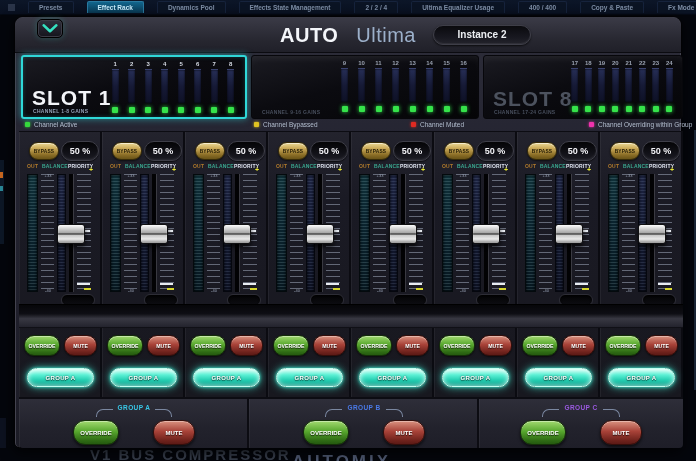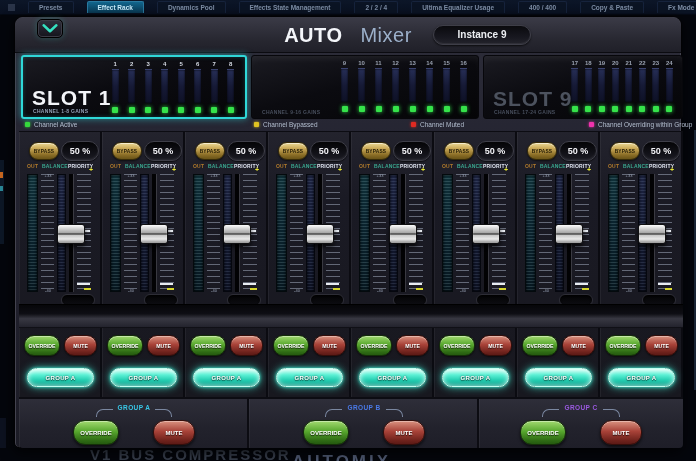--- a/index.html
+++ b/index.html
@@ -232,23 +232,23 @@
 <div class="panel">
 
   <div class="hdr">
     <button class="collapse-btn">
       <svg width="16" height="9" viewBox="0 0 18 10">
         <path d="M2 1.5 L9 8 L16 1.5" fill="none" stroke="#35e0c0" stroke-width="3" stroke-linecap="round" stroke-linejoin="round"></path>
       </svg>
     </button>
     <div class="title">
       <span class="t-bold">AUTO</span>
-      <span class="t-light">Mixer</span>
-    </div>
-    <button class="instance-pill">Instance 9</button>
+      <span class="t-light">Ultima</span>
+    </div>
+    <button class="instance-pill">Instance 2</button>
   </div>
 
   <div class="slots-row">
       <div class="slot s0 selected">
     <div class="slot-name">SLOT 1</div>
     <div class="slot-sub">CHANNEL 1-8 GAINS</div>
     <div class="slot-channels">
           <div class="chan">
     <span class="chan-num">1</span>
     <i class="chan-meter"></i>
@@ -330,21 +330,21 @@
     <i class="chan-led"></i>
   </div>
           <div class="chan">
     <span class="chan-num">16</span>
     <i class="chan-meter"></i>
     <i class="chan-led"></i>
   </div>
         </div>
   </div>
       <div class="slot s2">
-    <div class="slot-name">SLOT 9</div>
+    <div class="slot-name">SLOT 8</div>
     <div class="slot-sub">CHANNEL 17-24 GAINS</div>
     <div class="slot-channels">
           <div class="chan">
     <span class="chan-num">17</span>
     <i class="chan-meter"></i>
     <i class="chan-led"></i>
   </div>
           <div class="chan">
     <span class="chan-num">18</span>
     <i class="chan-meter"></i>

